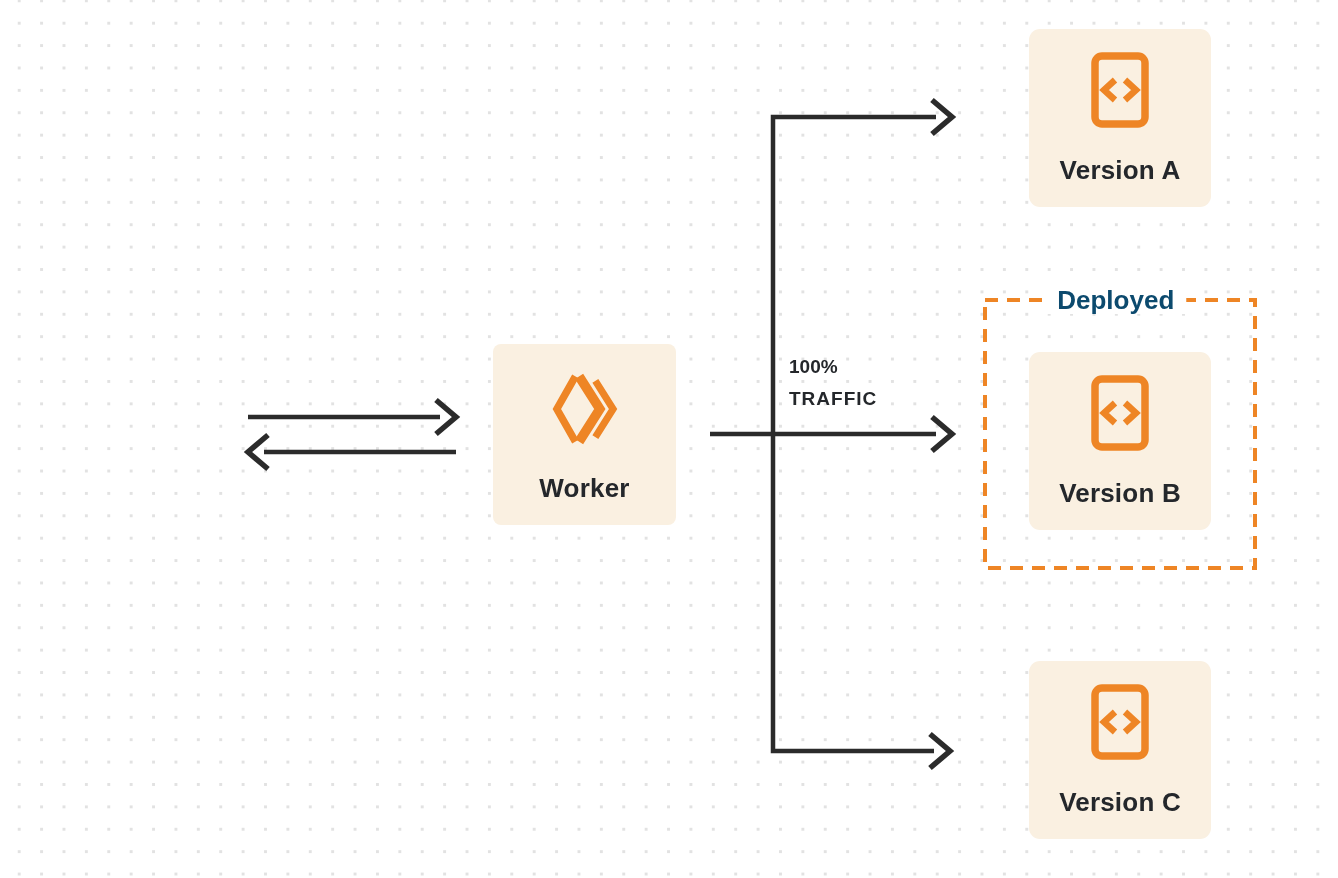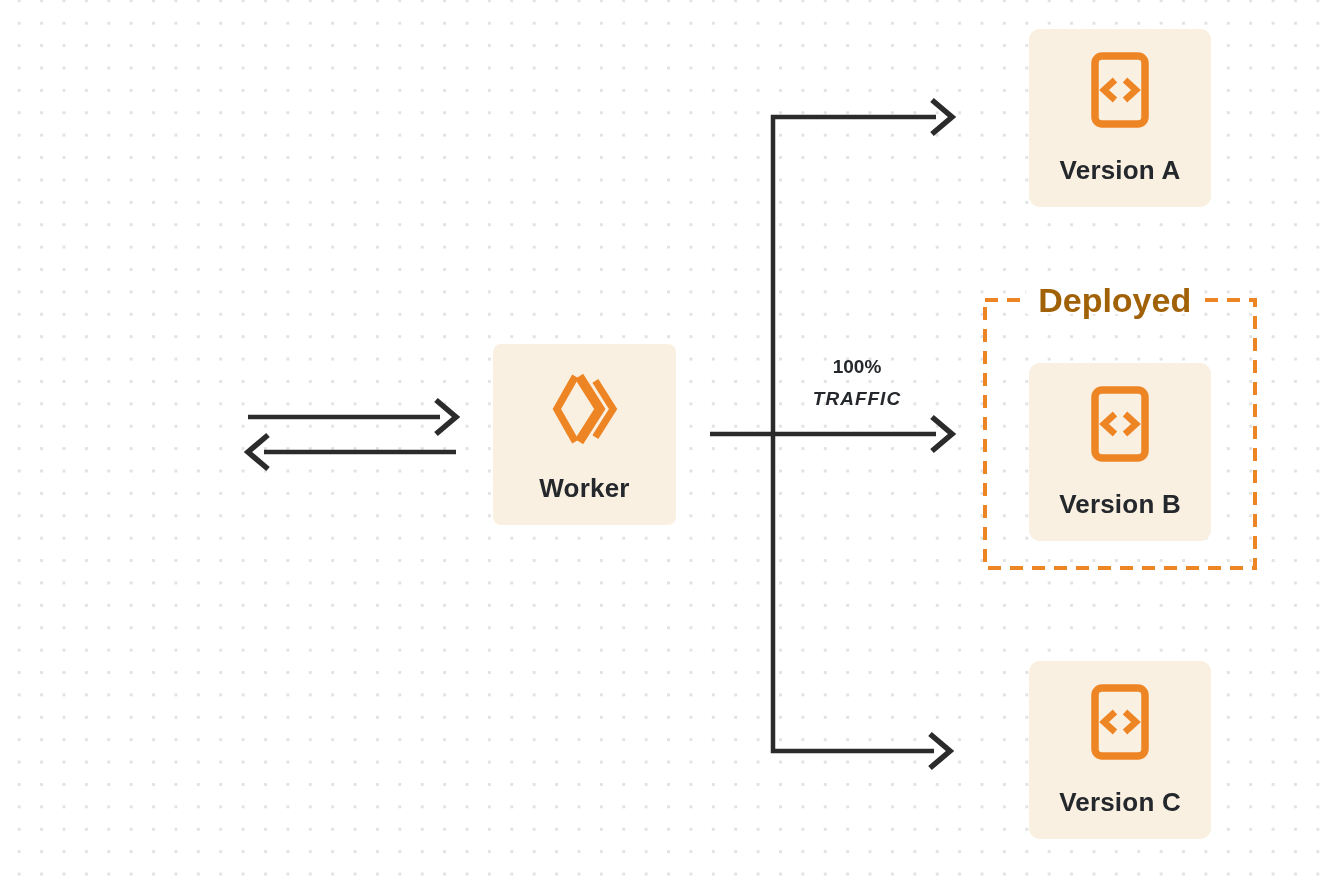--- a/index.html
+++ b/index.html
@@ -54,56 +54,55 @@
   }
   .node-worker .node-label { margin-top: 27px; }
   .node-version {
     width: 182px; height: 178px;
     background: #faf0e1;
     padding-top: 23px;
     align-items: center;
   }
   .node-version .node-label { margin-top: 27px; }
   .node-version-a { left: 1029px; top: 29px; }
-  .node-version-b { left: 1029px; top: 363px; }
+  .node-version-b { left: 1029px; top: 352px; }
   .node-version-c { left: 1029px; top: 661px; }
 
   .deployed-region {
     position: absolute;
     left: 983px; top: 298px;
     width: 274px; height: 272px;
   }
   .deployed-region svg {
     position: absolute;
     left: 0; top: 0;
     width: 274px; height: 272px;
   }
   .deployed-label {
     position: absolute;
     left: 50%; top: -12px;
     transform: translateX(-53%);
     background: #ffffff;
     padding: 0 12px;
-    font-size: 34px;
+    font-size: 26px;
     font-weight: 700;
-    color: #a16207;
+    color: #0c4a6e;
     white-space: nowrap;
     line-height: 28px;
   }
   .traffic-label {
     position: absolute;
     left: 789px; top: 351px;
     width: 136px;
-    text-align: center;
     font-size: 19px;
     font-weight: 700;
     color: #24272b;
     line-height: 32px;
   }
-  .traffic-word { letter-spacing: 1px; font-style: italic; }
+  .traffic-word { letter-spacing: 1px; }
 </style>
 </head>
 <body>
 
 <div class="canvas">
 
   <svg class="connectors" viewBox="0 0 1338 878" fill="none" stroke="#2b2b2b">
 
     <g>
       <path d="M248,417 H440" stroke-width="4.5"></path>

